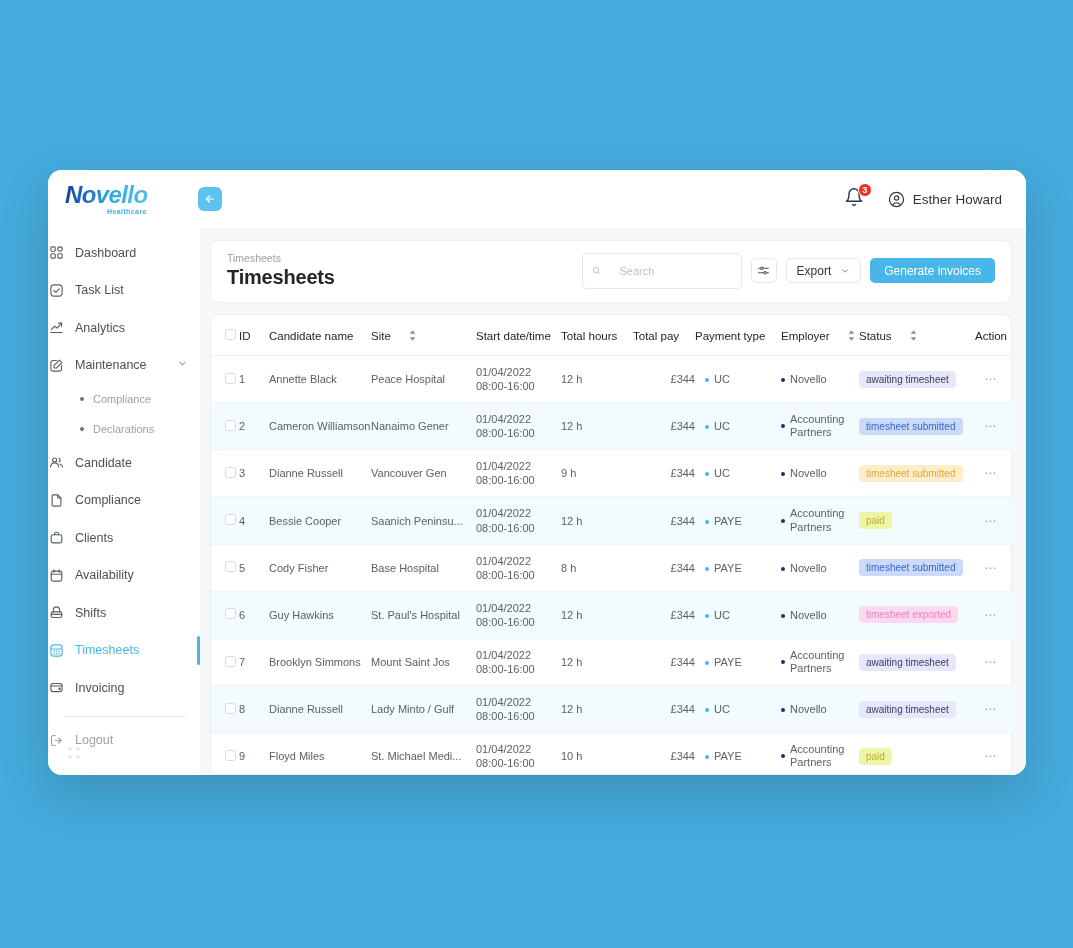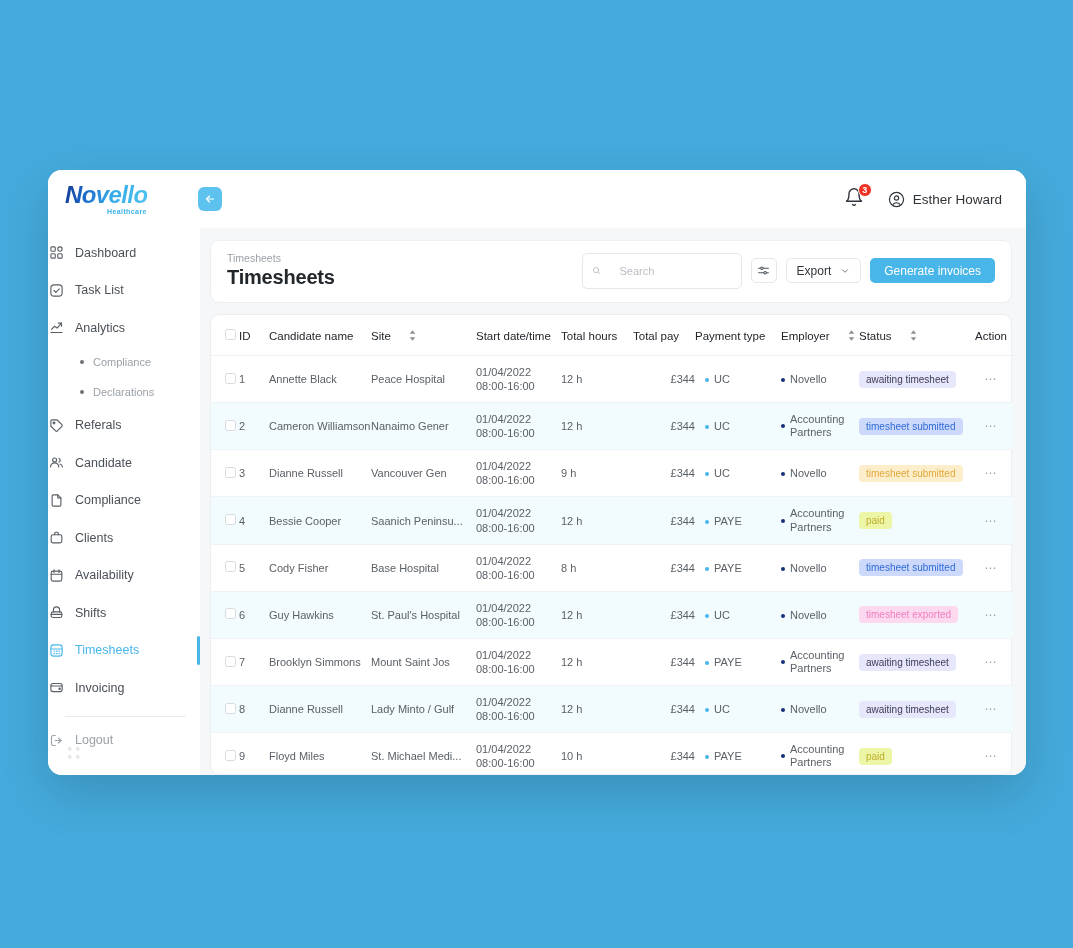--- a/index.html
+++ b/index.html
@@ -255,39 +255,44 @@
         <span class="ico">
           <svg width="15" height="15" viewBox="0 0 24 24" fill="none" stroke="currentColor" stroke-width="1.8" stroke-linecap="round" stroke-linejoin="round">
               <path d="M3 20h18"></path>
               <polyline points="4 15 9 10 13 13 20 5"></polyline>
               <polyline points="15 5 20 5 20 10"></polyline>
             </svg>
         </span>
         <span>Analytics</span>
       </div>
 
+      <div class="nav-item">
+        <span class="ico">
+          <svg width="15" height="15" viewBox="0 0 24 24" fill="none" stroke="currentColor" stroke-width="1.8" stroke-linecap="round" stroke-linejoin="round">
+              <path d="M20 12v5a4 4 0 0 1-4 4H7a4 4 0 0 1-4-4V8a4 4 0 0 1 4-4h5"></path>
+              <path d="M16.5 3.5 20.5 7.5 12 16H8v-4z"></path>
+            </svg>
+        </span>
+        <span>Maintenance</span>
+        <span class="chev">
+          <svg width="11" height="11" viewBox="0 0 24 24" fill="none" stroke="currentColor" stroke-width="2.2" stroke-linecap="round" stroke-linejoin="round">
+              <polyline points="6 9 12 15 18 9"></polyline>
+            </svg>
+        </span>
+      </div>
 
       <div class="subnav-item">
         <span class="dot"></span>
         <span>Compliance</span>
       </div>
       <div class="subnav-item">
         <span class="dot"></span>
         <span>Declarations</span>
       </div>
 
-      <div class="nav-item">
-        <span class="ico">
-          <svg width="15" height="15" viewBox="0 0 24 24" fill="none" stroke="currentColor" stroke-width="1.8" stroke-linecap="round" stroke-linejoin="round">
-              <path d="M20.6 13.4 13.4 20.6a2 2 0 0 1-2.8 0l-7-7A2 2 0 0 1 3 12.2V5a2 2 0 0 1 2-2h7.2a2 2 0 0 1 1.4.6l7 7a2 2 0 0 1 0 2.8z"></path>
-              <circle cx="8" cy="8" r="1.4"></circle>
-            </svg>
-        </span>
-        <span>Referals</span>
-      </div>
 
       <div class="nav-item">
         <span class="ico">
           <svg width="15" height="15" viewBox="0 0 24 24" fill="none" stroke="currentColor" stroke-width="1.8" stroke-linecap="round" stroke-linejoin="round">
               <circle cx="9" cy="8" r="3.2"></circle>
               <path d="M2.5 19a6.5 6.5 0 0 1 13 0"></path>
               <path d="M16 5.5a3 3 0 0 1 0 5.6"></path>
               <path d="M17.5 14.5a5.6 5.6 0 0 1 4 4.5"></path>
             </svg>
         </span>

